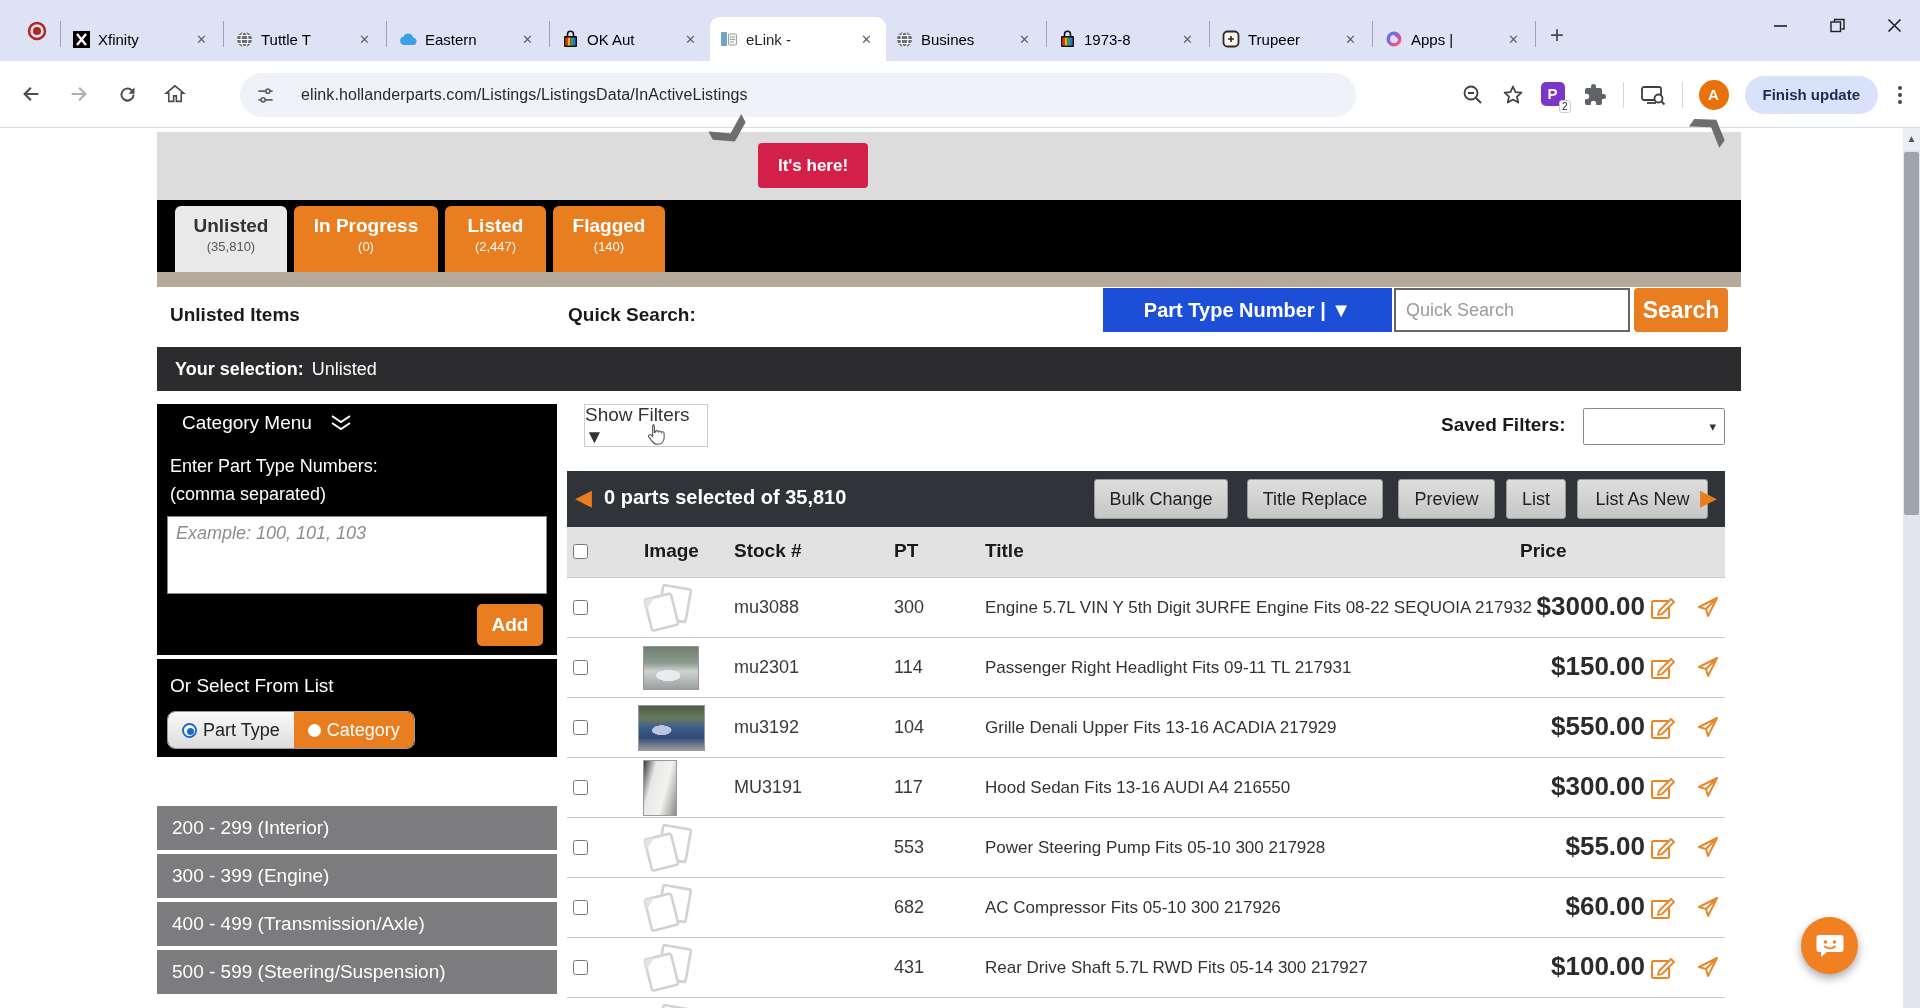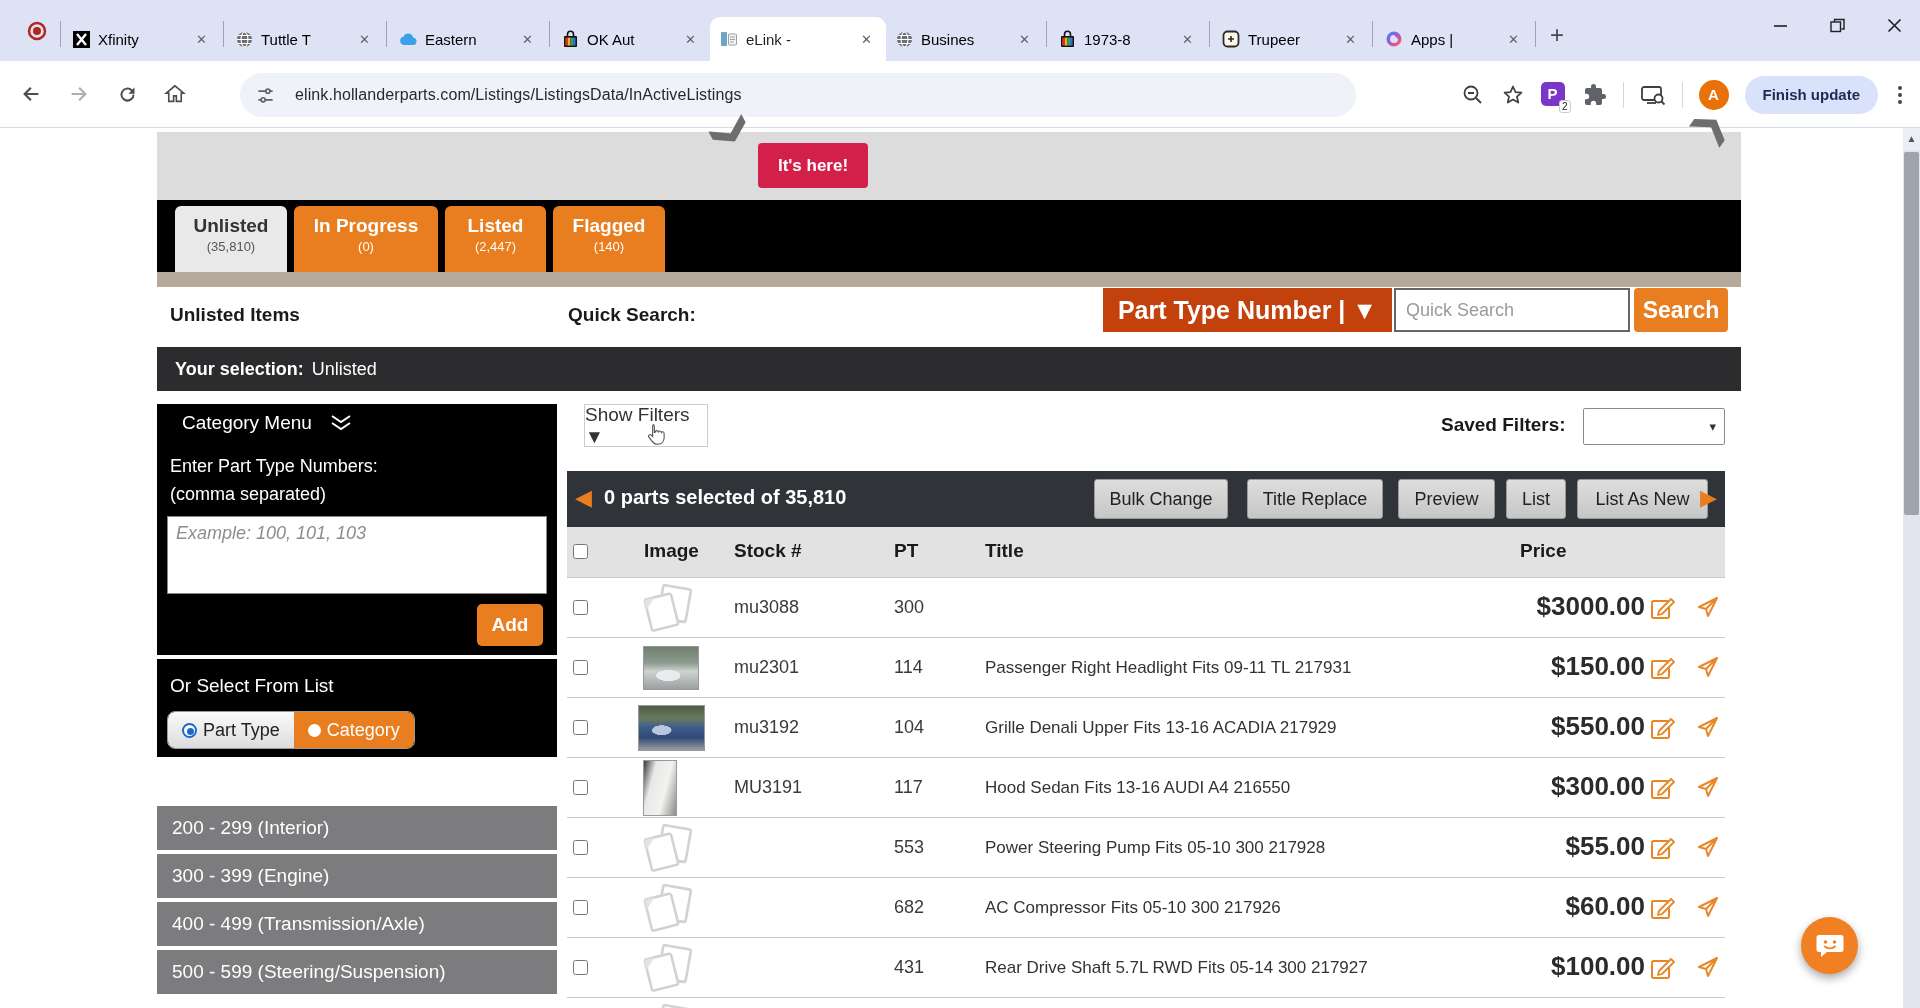--- a/index.html
+++ b/index.html
@@ -14,21 +14,21 @@
   .tab { width:158px; height:44px; display:flex; align-items:center; padding:0 10px; gap:8px; border-radius:10px 10px 0 0; color:#33373e; font-size:15px; }
   .tab.active { background:#fff; width:176px; }
   .tab .title { flex:1; white-space:nowrap; overflow:hidden; color:#000000; }
   .tab.active .title { color:#1d1f23; }
   .tab .close { font-size:13px; color:#5f6368; padding:2px 4px; border-radius:50%; }
   .newtab { font-size:24px; color:#44484e; margin:0 0 16px 12px; line-height:20px; }
   .wincontrols { position:absolute; right:18px; top:18px; display:flex; gap:42px; align-items:center; }
 
   .toolbar { position:absolute; left:0; top:61px; width:1920px; height:67px; background:#fff; border-bottom:1px solid #dadce5; display:flex; align-items:center; }
   .navbtn { margin-left:14px; width:34px; height:34px; display:flex; align-items:center; justify-content:center; }
-  .urlpill { position:absolute; left:240px; top:12px; width:1116px; height:44px; background:#f0f2fa; border-radius:22px; display:flex; align-items:center; padding:0 16px; gap:20px; }
+  .urlpill { position:absolute; left:240px; top:12px; width:1116px; height:44px; background:#f0f2fa; border-radius:22px; display:flex; align-items:center; padding:0 16px; gap:26px; }
   .urltext { font-size:16px; color:#27292e; letter-spacing:0.1px; }
   .tb-right { position:absolute; right:0; top:0; height:67px; display:flex; align-items:center; gap:16px; padding-right:14px; }
   .ext-badged { position:relative; width:26px; height:26px; }
   .ext-p { width:24px; height:24px; background:#7a35c9; border-radius:5px; display:flex; align-items:center; justify-content:center; color:#fff; font-weight:bold; font-size:15px; }
   .badge2 { position:absolute; right:-4px; bottom:-5px; background:#fff; border:1px solid #ccc; border-radius:3px; font-size:10px; padding:0 2px; color:#222; }
   .vline { width:1px; height:26px; background:#d4d7e0; }
   .avatar { width:30px; height:30px; border-radius:50%; background:#e8710a; color:#fff; font-weight:bold; font-size:15px; display:flex; align-items:center; justify-content:center; }
   .finish-update { height:38px; padding:0 18px; background:#d9e1fb; border-radius:19px; display:flex; align-items:center; color:#1d2b50; font-size:15px; font-weight:bold; }
   .kebab { display:flex; flex-direction:column; gap:3px; padding:4px; }
   .kebab i { width:4px; height:4px; background:#43464c; border-radius:50%; }
@@ -44,21 +44,21 @@
   .stab { position:absolute; top:6px; height:76px; border-radius:6px; text-align:center; padding-top:8px; }
   .stab .lbl { font-weight:bold; font-size:19px; line-height:24px; }
   .stab .cnt { font-size:13px; line-height:18px; }
   .stab.on { background:#e9e9e9; color:#333; height:70px; border-radius:6px 6px 0 0; }
   .stab.on .cnt { color:#555; }
   .stab.off { background:#e87e1f; color:#fff; }
 
   .qrow { position:absolute; left:157px; top:159px; width:1584px; height:60px; background:#fff; }
   .qtitle { position:absolute; left:13px; top:17px; font-size:19px; font-weight:bold; color:#1a1a1a; }
   .qslabel { position:absolute; left:411px; top:17px; font-size:19px; font-weight:bold; color:#1a1a1a; }
-  .ptn-btn { position:absolute; left:946px; top:1px; width:289px; height:44px; background:#c2410c; color:#fff; font-weight:bold; font-size:25px; display:flex; align-items:center; justify-content:center;text-align:center; }
+  .ptn-btn { position:absolute; left:946px; top:1px; width:289px; height:44px; background:#1d4ed8; color:#fff; font-weight:bold; font-size:20px; display:flex; align-items:center; justify-content:center;text-align:center; }
   .qs-input { position:absolute; left:1237px; top:1px; width:236px; height:44px; border:2px solid #666; font-size:18px; padding:0 10px; color:#222; font-family:"Liberation Sans",sans-serif; }
   .qs-input::placeholder { color:#9a9a9a; }
   .search-btn { position:absolute; left:1477px; top:1px; width:94px; height:44px; background:#e87e1f; border:none; border-radius:4px; color:#fff; font-weight:bold; font-size:23px; }
 
   .selbar { position:absolute; left:157px; top:219px; width:1584px; height:44px; background:#2c2c2e; color:#fff; font-size:18px; display:flex; align-items:center; padding-left:18px; }
   .selbar b { margin-right:8px; }
 
   
   .side-head { position:absolute; left:157px; top:276px; width:400px; height:38px; background:#000; color:#fff; font-size:19px; display:flex; align-items:center; padding-left:25px; gap:16px; }
   .side-panel { position:absolute; left:157px; top:314px; width:400px; height:213px; background:#000; color:#fff; }
@@ -412,20 +412,21 @@
           <g transform="rotate(10 34 24)">
             <rect x="20" y="5" width="28" height="33" rx="2" fill="#fff" stroke="#d2d2d2" stroke-width="2.6"></rect>
           </g>
           <g transform="rotate(-14 22 30)">
             <rect x="8" y="14" width="27" height="32" rx="2" fill="#fff" stroke="#d2d2d2" stroke-width="2.6"></rect>
             <path d="M8 14 l10 0 -10 10 z" fill="#e4e4e4"></path>
           </g>
         </svg>
       <span class="stock">mu3088</span>
       <span class="pt">300</span>
+      <span class="title">Engine 5.7L VIN Y 5th Digit 3URFE Engine Fits 08-22 SEQUOIA 217932</span>
       <span class="price">$3000.00</span>
       <svg class="ic-edit" width="27" height="27" viewBox="0 0 27 27">
           <rect x="2" y="7" width="17" height="17" rx="1.5" fill="none" stroke="#e8872a" stroke-width="2"></rect>
           <path d="M9 17 L21 5 l3 3 L12 20 l-4 1z" fill="#fff" stroke="#e8872a" stroke-width="1.8" stroke-linejoin="round"></path>
         </svg>
       <svg class="ic-send" width="25" height="25" viewBox="0 0 25 25">
           <path d="M22 3 L4 12 l7 2 2 7z M22 3 L11 14" fill="none" stroke="#e8872a" stroke-width="2" stroke-linejoin="round"></path>
         </svg>
     </div>
 

